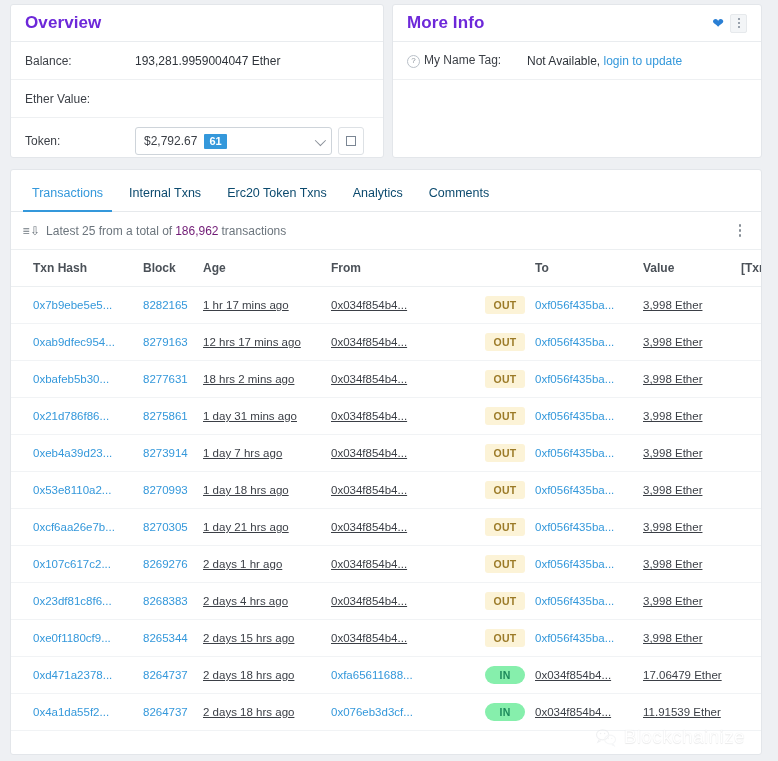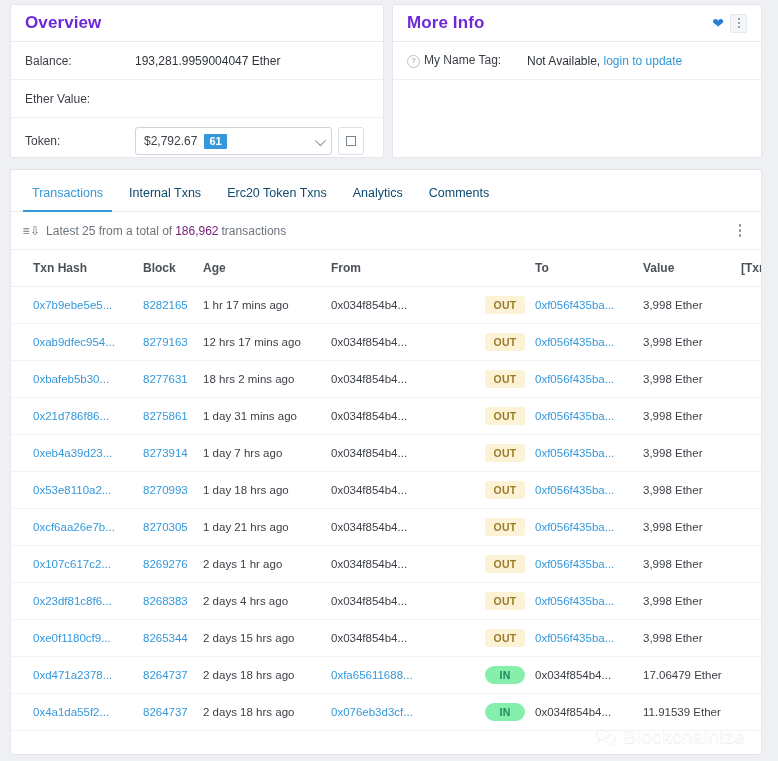--- a/index.html
+++ b/index.html
@@ -302,21 +302,21 @@
   .c-from  { width: 150px; }
   .c-dir   { width: 46px; }
   .c-to    { width: 104px; }
   .c-value { width: 94px; }
   .c-fee   { width: 72px; text-align: right; padding-right: 16px !important; }
 
   th.c-hash { padding-left: 22px !important; }
   th.c-fee { text-align: right; padding-right: 16px !important; }
 
   .mono-link { color: #3498db; cursor: pointer; text-align: right; }
-  .plain { color: #3b3f46; }
+  .plain { color: #3b3f46; text-decoration: underline; }
 
   .badge {
     display: inline-block;
     min-width: 28px;
     text-align: center;
     font-size: 10.5px;
     font-weight: bold;
     border-radius: 3px;
     padding: 3px 6px;
     letter-spacing: .2px;

